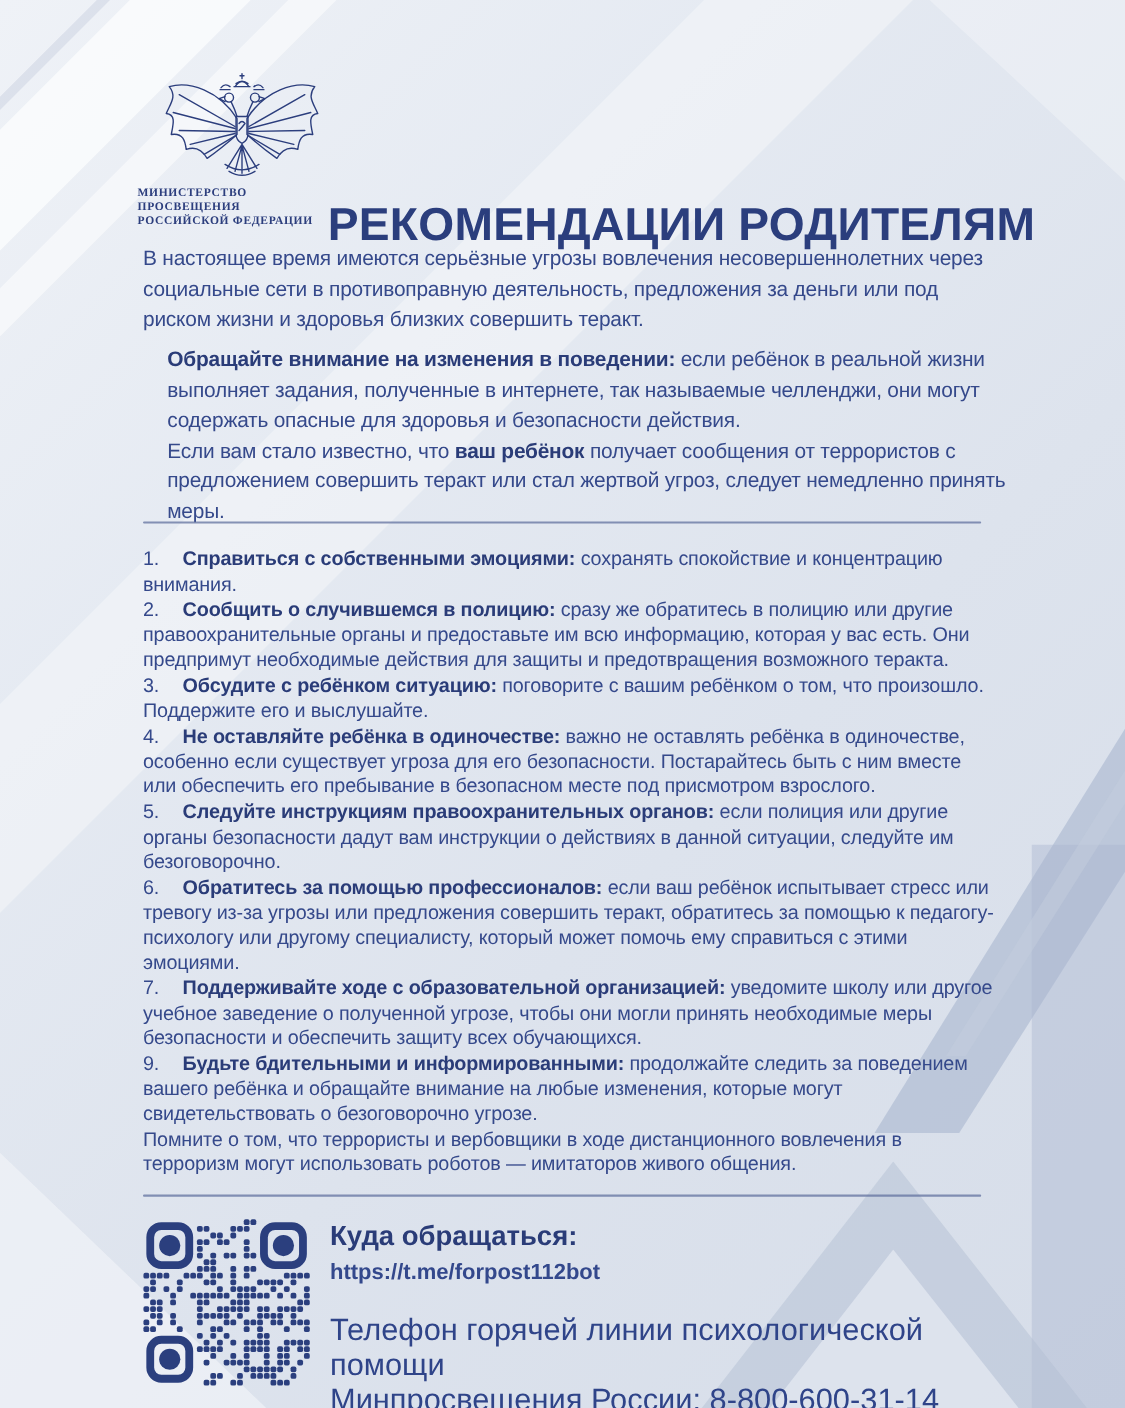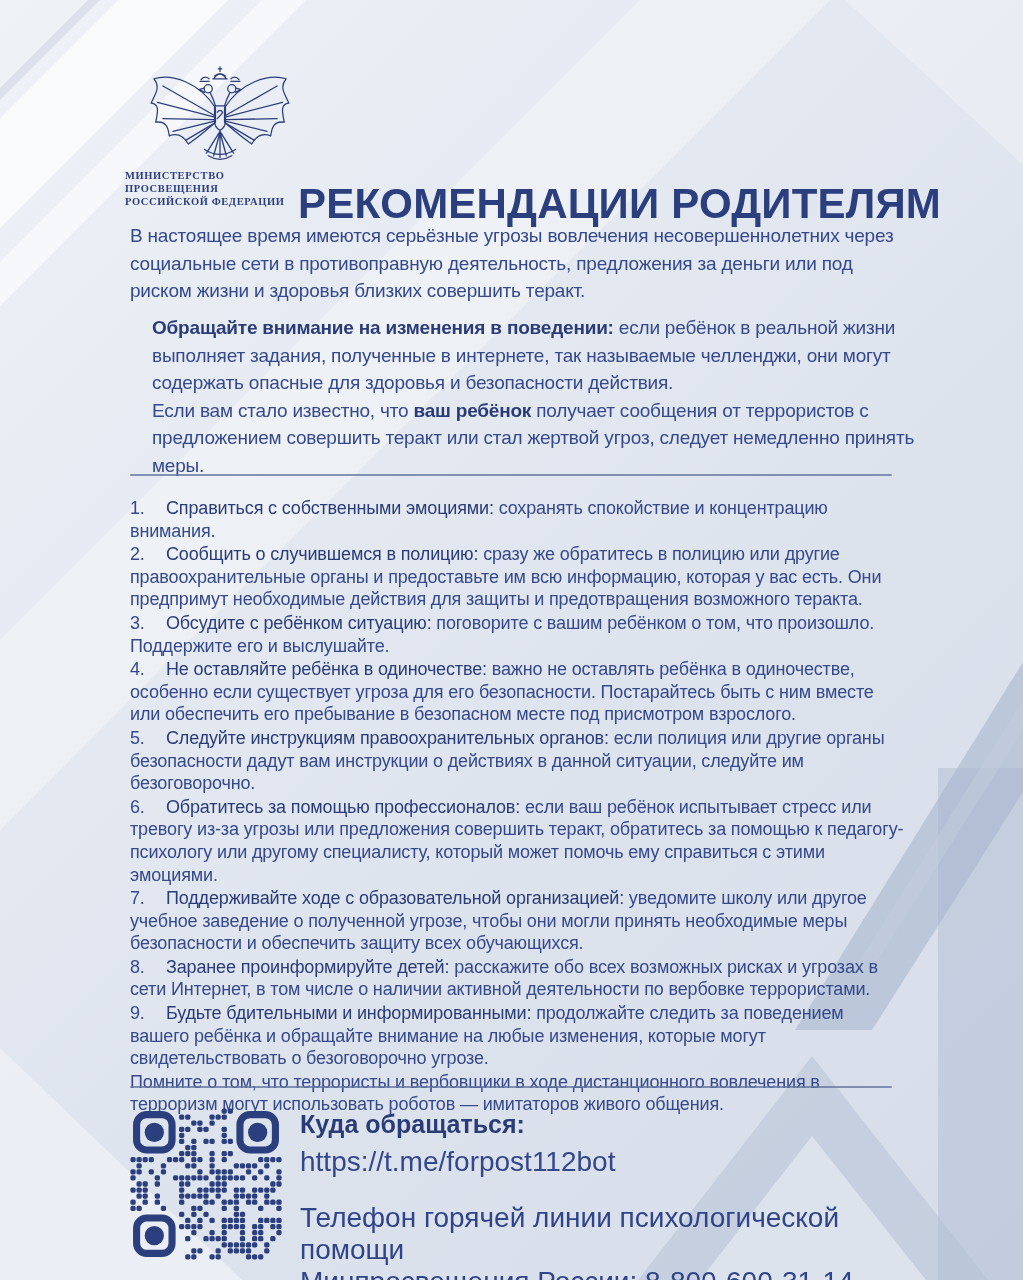--- a/index.html
+++ b/index.html
@@ -37,28 +37,28 @@
   .para{position:absolute;left:0;width:775px;font-size:19px;line-height:27.5px;letter-spacing:-.2px;margin:0;}
   .p-intro{top:162px;}
   .p-warning{top:254px;margin-left:22px;}
   .para b{color:#2a3c78;}
   .divider{position:absolute;left:0;width:762px;height:2px;background:#62729f;opacity:.75;border-radius:1px;}
   .d1{top:414px;}
   .d2{top:1026px;}
   .list{position:absolute;left:0;top:437px;width:775px;font-size:18px;line-height:22.6px;letter-spacing:-.15px;}
   .list p{margin:0 0 1px 0;}
   .num{display:inline-block;min-width:36px;}
-  .lead{font-weight:400;color:#2a3c78;margin-top:31px;}
+  .lead{font-weight:700;color:#2a3c78;margin-top:31px;}
   .closing{margin-top:0;}
   
   .footer{position:absolute;left:0;top:1046px;width:775px;height:160px;}
   .qr{position:absolute;left:0;top:2px;width:152px;height:152px;}
   .contact{position:absolute;left:170px;top:4px;color:#2f4489;}
   .contact-heading{font-size:25px;font-weight:700;color:#2a3c78;margin:0;}
-  .contact-link{font-size:28px;margin:7px 0 0 0;color:#33488c;text-decoration:none;display:inline-block;}
+  .contact-link{font-size:20px;margin:7px 0 0 0;color:#33488c;text-decoration:none;display:inline-block;font-weight:bold;}
   .phone{font-size:28px;line-height:32px;margin:24px 0 0 0;}
 </style>
 </head>
 <body>
 
 <div class="poster">
 
   <div class="shape s-band-big"></div>
   <div class="shape s-stripe1"></div>
   <div class="shape s-stripe2"></div>
@@ -124,21 +124,20 @@
         <p><span class="num">3.</span><span class="lead">Обсудите с ребёнком ситуацию:</span><span class="body"> поговорите с вашим ребёнком о том, что произошло. Поддержите его и выслушайте.</span></p>
 
         <p><span class="num">4.</span><span class="lead">Не оставляйте ребёнка в одиночестве:</span><span class="body"> важно не оставлять ребёнка в одиночестве, особенно если существует угроза для его безопасности. Постарайтесь быть с ним вместе или обеспечить его пребывание в безопасном месте под присмотром взрослого.</span></p>
 
         <p><span class="num">5.</span><span class="lead">Следуйте инструкциям правоохранительных органов:</span><span class="body"> если полиция или другие органы безопасности дадут вам инструкции о действиях в данной ситуации, следуйте им безоговорочно.</span></p>
 
         <p><span class="num">6.</span><span class="lead">Обратитесь за помощью профессионалов:</span><span class="body"> если ваш ребёнок испытывает стресс или тревогу из-за угрозы или предложения совершить теракт, обратитесь за помощью к педагогу-психологу или другому специалисту, который может помочь ему справиться с этими эмоциями.</span></p>
 
         <p><span class="num">7.</span><span class="lead">Поддерживайте ходе с образовательной организацией:</span><span class="body"> уведомите школу или другое учебное заведение о полученной угрозе, чтобы они могли принять необходимые меры безопасности и обеспечить защиту всех обучающихся.</span></p>
 
-        <p><span class="num">8.</span><span class="lead">Заранее проинформируйте детей:</span><span class="body"> расскажите обо всех возможных рисках и угрозах в сети Интернет, в том числе о наличии активной деятельности по вербовке террористами.</span></p>
 
         <p><span class="num">9.</span><span class="lead">Будьте бдительными и информированными:</span><span class="body"> продолжайте следить за поведением вашего ребёнка и обращайте внимание на любые изменения, которые могут свидетельствовать о безоговорочно угрозе.</span></p>
       <p class="closing" id="closing-par">Помните о том, что террористы и вербовщики в ходе дистанционного вовлечения в терроризм могут использовать роботов — имитаторов живого общения.</p>
     </div>
 
     <div class="divider d2"></div>
 
     <div class="footer">
       <div class="qr">
         <svg width="152" height="152" viewBox="0 0 150 150">

